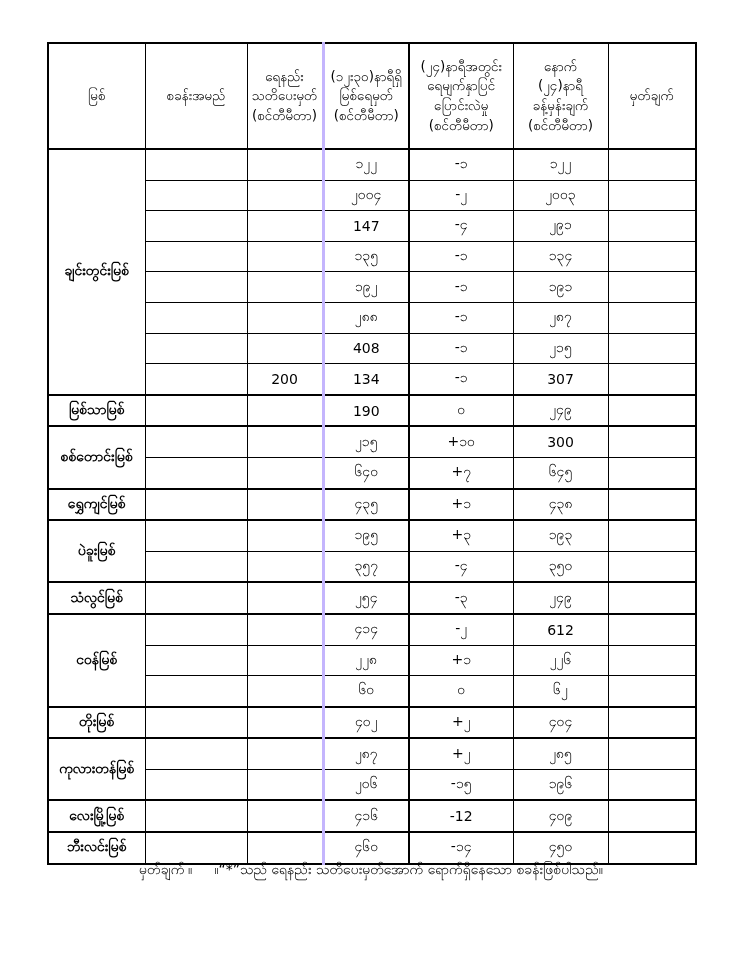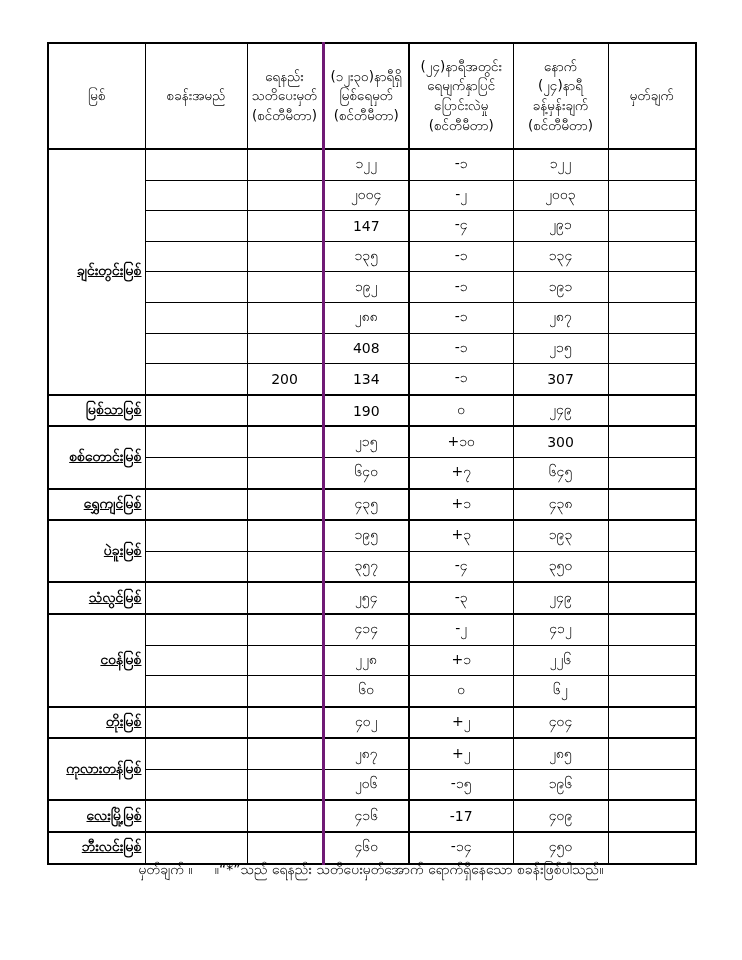--- a/index.html
+++ b/index.html
@@ -38,53 +38,53 @@
     font-size: 13.5px;
     line-height: 1.45;
   }
   table.wl tbody td {
     height: 29.6px;
     font-size: 14px;
     vertical-align: middle;
   }
   td.c-river {
     font-weight: bold;
-    text-align: right;
+    text-align: center;
     font-size: 14px;
     letter-spacing: 0;
-    text-decoration: underline;
   }
   td.c-station {
     text-align: left;
     padding-left: 6px;
   }
   td.c-num {
     text-align: center;
     font-size: 14.5px;
   }
   
   table.wl th.h-current, table.wl td.c-current {
-    border-left: 3px solid #701a75;
+    border-left: 3px solid #c4b5fd;
     border-right: 2px solid #000;
   }
   
   tr.group-start > td {
     border-top: 2px solid #000;
   }
   .footnote {
     position: absolute;
     left: 47px;
     top: 860px;
     width: 648px;
     text-align: center;
     font-size: 14px;
     white-space: nowrap;
   }
   .footnote .fn-label {
     margin-right: 22px;
+    font-family: Liberation Serif, serif;
   }
 </style>
 </head>
 <body>
 
 <div class="page">
 
   <table class="wl">
     <colgroup>
       <col style="width:97px">
@@ -256,21 +256,21 @@
           <td class="c-num c-change">-၃</td>
           <td class="c-num c-forecast">၂၄၉</td>
           <td class="c-remark"></td>
         </tr>
         <tr class="group-start">
           <td class="c-river" rowspan="3">ငဝန်မြစ်</td>
           <td class="c-station"></td>
           <td class="c-num c-warning"></td>
           <td class="c-num c-current">၄၁၄</td>
           <td class="c-num c-change">-၂</td>
-          <td class="c-num c-forecast">၄၁၂</td>
+          <td class="c-num c-forecast">612</td>
           <td class="c-remark"></td>
         </tr>
         <tr>
           <td class="c-station"></td>
           <td class="c-num c-warning"></td>
           <td class="c-num c-current">၂၂၈</td>
           <td class="c-num c-change">+၁</td>
           <td class="c-num c-forecast">၂၂၆</td>
           <td class="c-remark"></td>
         </tr>
@@ -306,21 +306,21 @@
           <td class="c-num c-current">၂၀၆</td>
           <td class="c-num c-change">-၁၅</td>
           <td class="c-num c-forecast">၁၉၆</td>
           <td class="c-remark"></td>
         </tr>
         <tr class="group-start">
           <td class="c-river" rowspan="1">လေးမြို့မြစ်</td>
           <td class="c-station"></td>
           <td class="c-num c-warning"></td>
           <td class="c-num c-current">၄၁၆</td>
-          <td class="c-num c-change">-17</td>
+          <td class="c-num c-change">-12</td>
           <td class="c-num c-forecast">၄၀၉</td>
           <td class="c-remark"></td>
         </tr>
         <tr class="group-start">
           <td class="c-river" rowspan="1">ဘီးလင်းမြစ်</td>
           <td class="c-station"></td>
           <td class="c-num c-warning"></td>
           <td class="c-num c-current">၄၆၀</td>
           <td class="c-num c-change">-၁၄</td>
           <td class="c-num c-forecast">၄၅၀</td>

